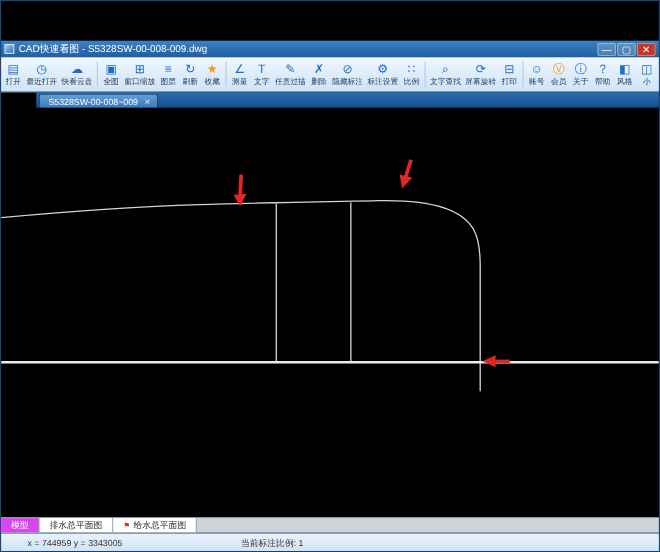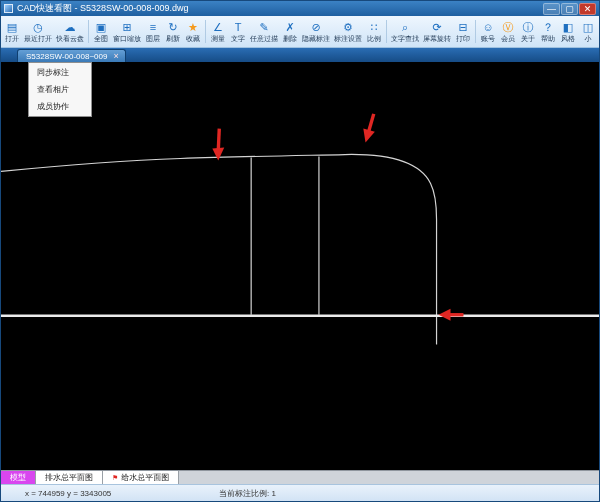--- a/index.html
+++ b/index.html
@@ -8,21 +8,21 @@
     font-family: "Liberation Sans", "DejaVu Sans", sans-serif;
     border: 1px solid #17497c;
     display: flex; flex-direction: column;
     background: #000;
   }
   
   .titlebar {
     height: 15px; flex: 0 0 15px;
     background: linear-gradient(#3b82c4, #1f5fa0);
     display: flex; align-items: center; padding: 0 3px;
-    color: #fff; font-size: 9px; line-height: 15px;
+    color: #fff; font-size: 9px; line-height: 15px; margin-top: 36px;
   }
   .appicon {
     width: 9px; height: 9px; margin-right: 4px;
     background: linear-gradient(135deg,#9fd0ff,#2a6db4);
     border: 1px solid #dce9f7;
   }
   .titletext { flex: 1; white-space: nowrap; overflow: hidden; }
   .winbtns { display: flex; gap: 1px; }
   .winbtn {
     width: 17px; height: 12px; font-size: 9px; line-height: 11px;
@@ -42,21 +42,21 @@
     justify-content: center; padding: 1px 2px; min-width: 20px; flex: 0 0 auto;
   }
   .tb-item .g { font-size: 11px; line-height: 13px; height: 13px; color: #1e6fc0; }
   .tb-item .g.orange { color: #f59a1d; }
   .tb-item .l { font-size: 7px; color: #223a55; white-space: nowrap; line-height: 9px; }
   .tb-sep { width: 1px; background: #b0cbe4; margin: 4px 2px; flex: 0 0 1px; }
   
   .tabbar {
     height: 14px; flex: 0 0 14px;
     background: linear-gradient(#2a6db4, #164c86);
-    display: flex; align-items: flex-end; padding-left: 16px;
+    display: flex; align-items: flex-end; padding-left: 2px; margin-left: 32px;
   }
   .dtab {
     height: 13px; display: flex; align-items: center; gap: 6px;
     background: linear-gradient(#649fd6, #3a7ab8);
     color: #fff; font-size: 8px; padding: 0 6px 0 8px;
     border-radius: 3px 3px 0 0; border: 1px solid #0f3f70; border-bottom: none;
   }
   .dtab .x { color: #ffe1e1; font-size: 9px; line-height: 9px; }
   
   .main { position: relative; flex: 1 1 auto; background: #000; overflow: hidden; }
@@ -209,25 +209,20 @@
 
 <div class="tabbar">
   <div class="dtab">
     <span>S5328SW-00-008~009</span>
     <span class="x">×</span>
   </div>
 </div>
 
 <div class="main">
 
-  <div class="ctxmenu">
-    <div class="cm-item">同步标注</div>
-    <div class="cm-item">查看相片</div>
-    <div class="cm-item">成员协作</div>
-  </div>
 
   <svg viewBox="0 0 600 410" preserveAspectRatio="none">
 
     <path d="M 0 110 C 60 104 120 99 180 97 C 240 95 300 94 345 93 C 390 92 420 100 431 122 C 436 132 437 144 437 158 L 437 284" fill="none" stroke="#d4d4d4" stroke-width="1.2"></path>
 
     <path d="M 251 96 L 251 254" fill="none" stroke="#d4d4d4" stroke-width="1.2"></path>
     <path d="M 319 95 L 319 254" fill="none" stroke="#d4d4d4" stroke-width="1.2"></path>
 
     <path d="M 0 255 L 600 255" fill="none" stroke="#ececec" stroke-width="2.6"></path>
 

